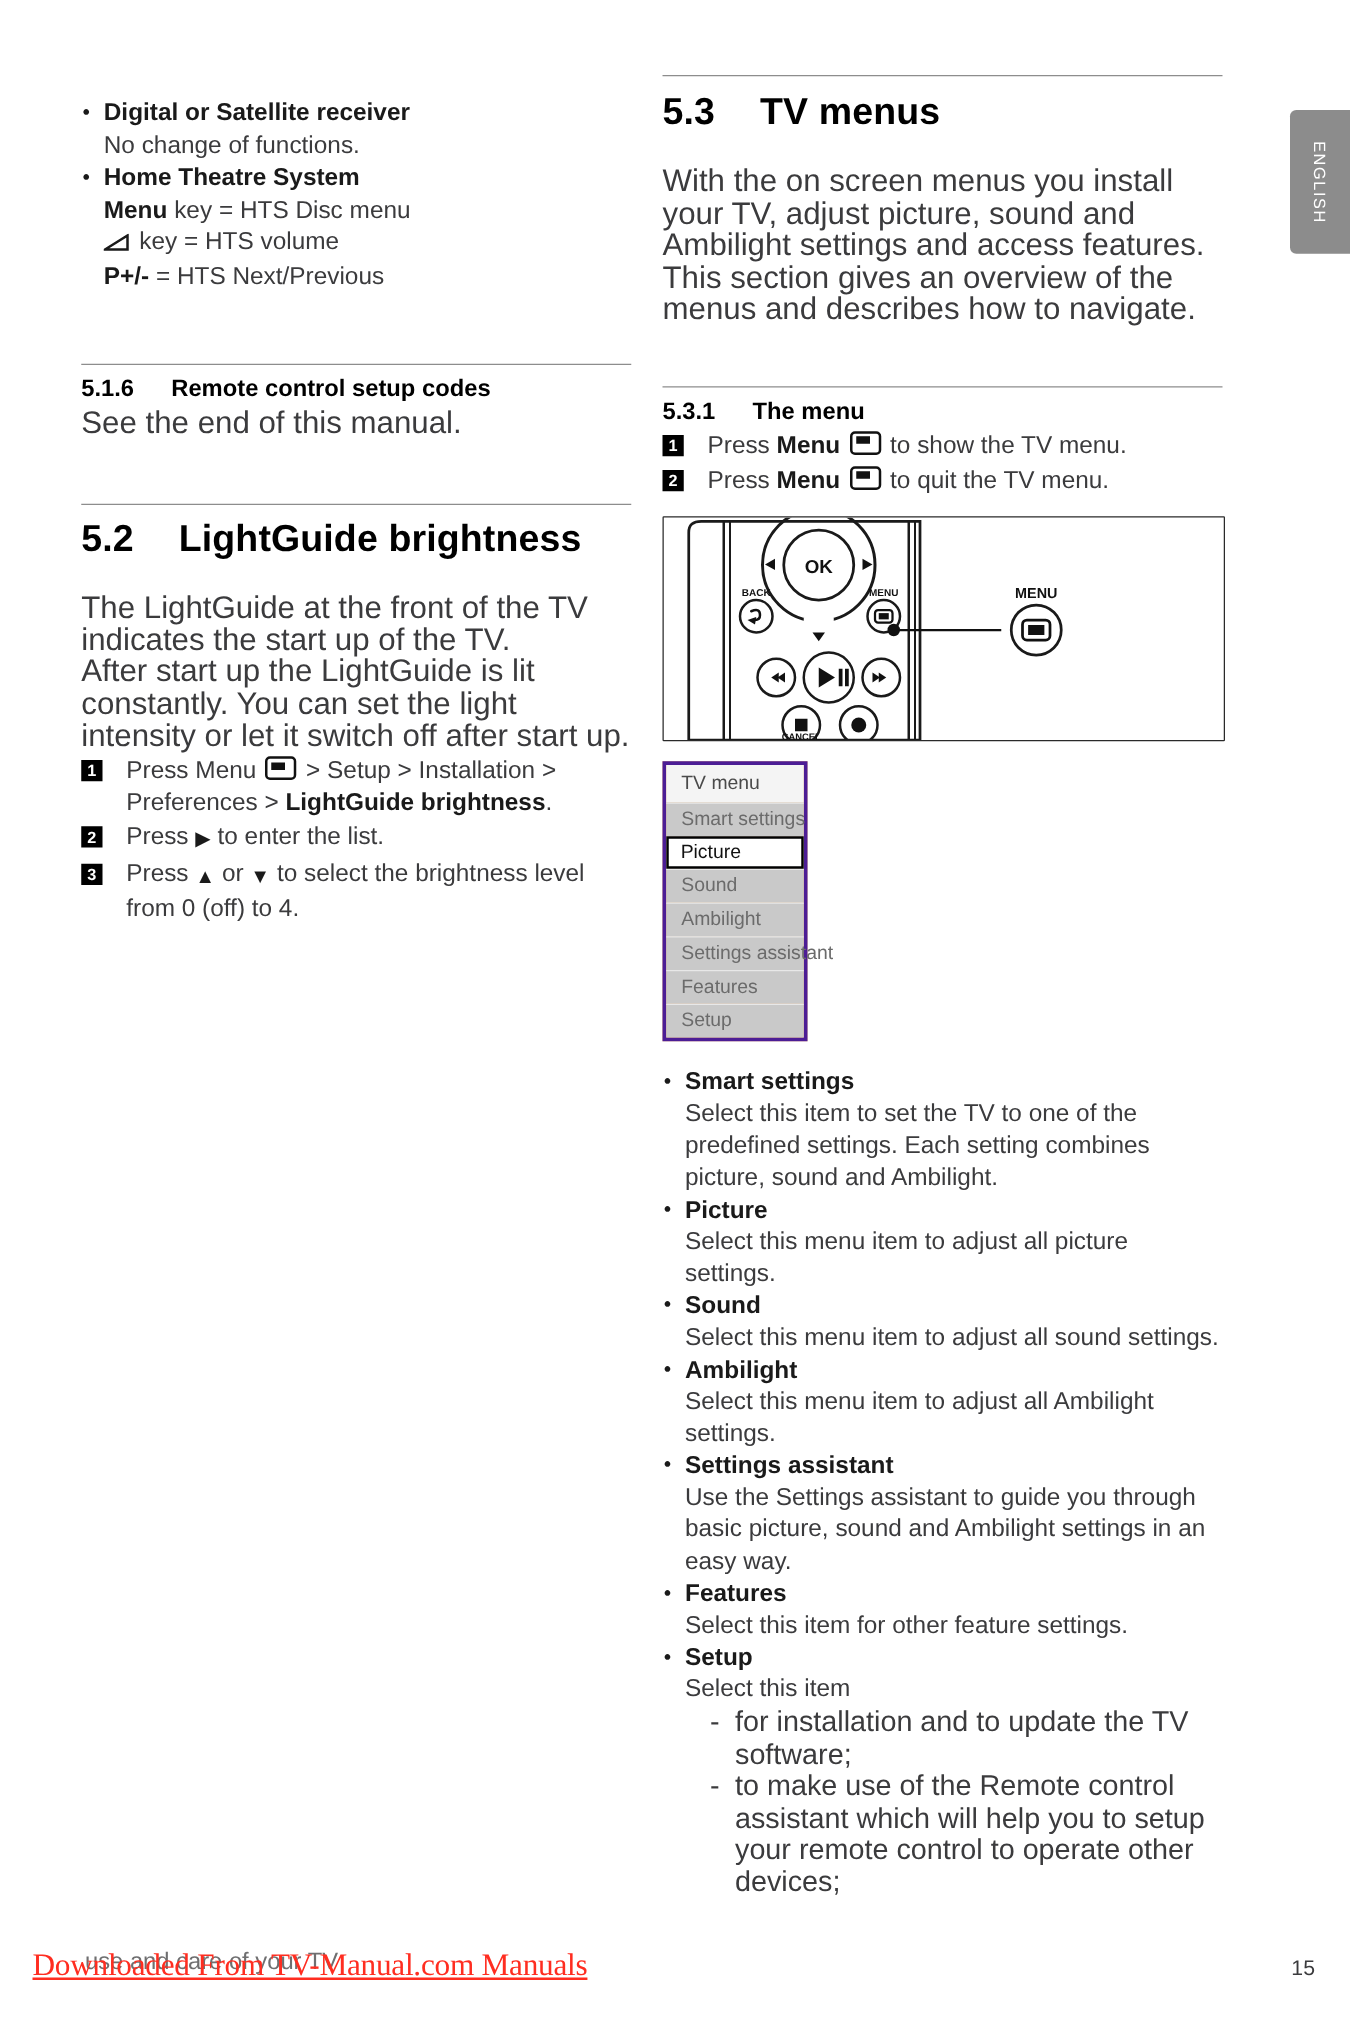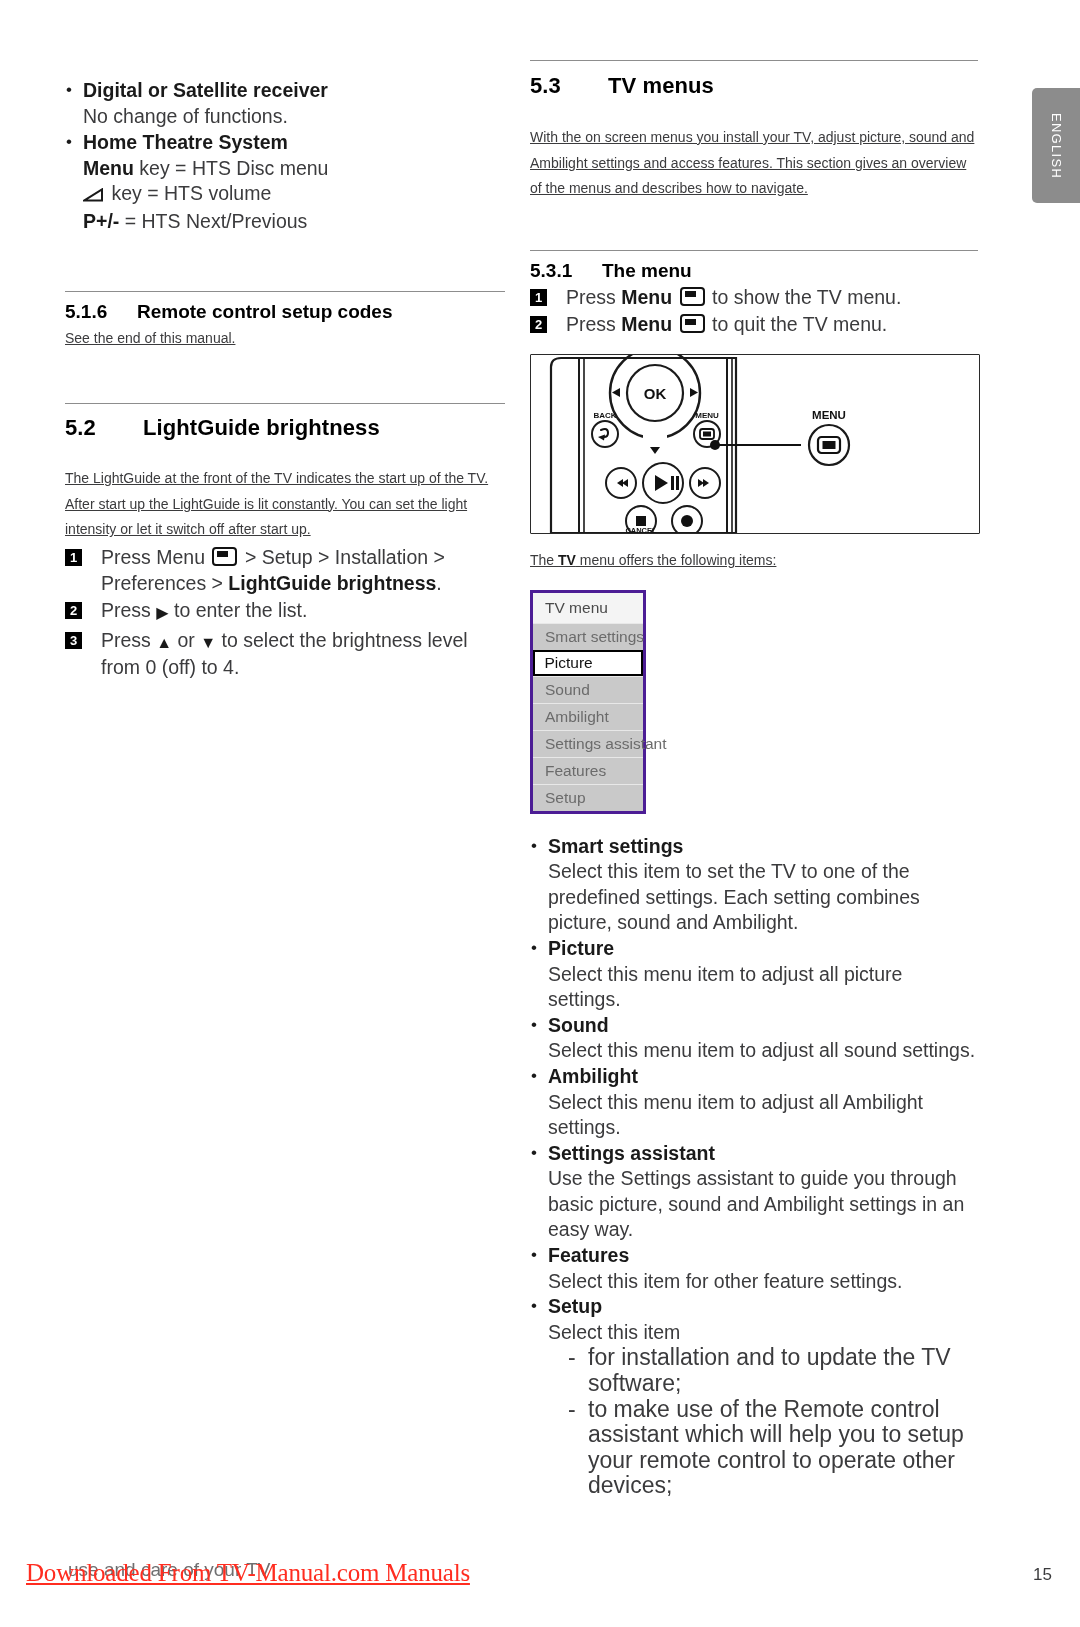--- a/index.html
+++ b/index.html
@@ -39,40 +39,39 @@
     transform: translate(-50%, -50%) rotate(90deg);
     white-space: nowrap;
     color: #ffffff;
     font-size: 13px;
     letter-spacing: 1.3px;
     font-weight: 400;
   }
 
   
   .body-txt {
-    font-size: 14px;
+    font-size: 25px;
     line-height: 25.6px;
     color: #3b3b3d;
     font-weight: 300;
-    text-decoration: underline;
   }
   .b { font-weight: 700; color: #1a1a1a; }
 
   .rule {
     border: 0;
     border-top: 1.3px solid #8d8d8d;
     margin: 0 0 9px 0;
   }
 
   
   .h1 {
     display: flex;
     align-items: center;
     font-weight: 700;
-    font-size: 22px;
+    font-size: 30px;
     color: #000;
     margin: 0;
     letter-spacing: 0.1px;
   }
   .h1 .num { width: 78px; flex: 0 0 78px; }
 
   
   .h2 {
     display: flex;
     align-items: center;
@@ -392,23 +391,20 @@
         <circle cx="156" cy="166" r="6" fill="#111"></circle>
         <text x="110" y="178" text-anchor="middle" font-family="Liberation Sans, sans-serif" font-size="7.5" font-weight="700" fill="#111">CANCEL</text>
 
         <text x="298" y="64" text-anchor="middle" font-family="Liberation Sans, sans-serif" font-size="11.5" font-weight="700" fill="#111">MENU</text>
         <circle cx="298" cy="90" r="20" fill="none" stroke="#1a1a1a" stroke-width="2.2"></circle>
         <rect x="287" y="82" width="22" height="16" rx="3.5" fill="none" stroke="#111" stroke-width="2.2"></rect>
         <rect x="291.5" y="86" width="13" height="8" fill="#111"></rect>
       </svg>
     </div>
 
-    <div class="body-txt" style="margin-top:14px;">
-      <span>The </span><span class="b">TV</span><span> menu offers the following items:</span>
-    </div>
 
     <div class="tvmenu" style="margin-top:16px;">
       <div class="title">TV menu</div>
       <div class="row">Smart settings</div>
       <div class="row sel">Picture</div>
       <div class="row">Sound</div>
       <div class="row">Ambilight</div>
       <div class="row">Settings assistant</div>
       <div class="row">Features</div>
       <div class="row">Setup</div>

